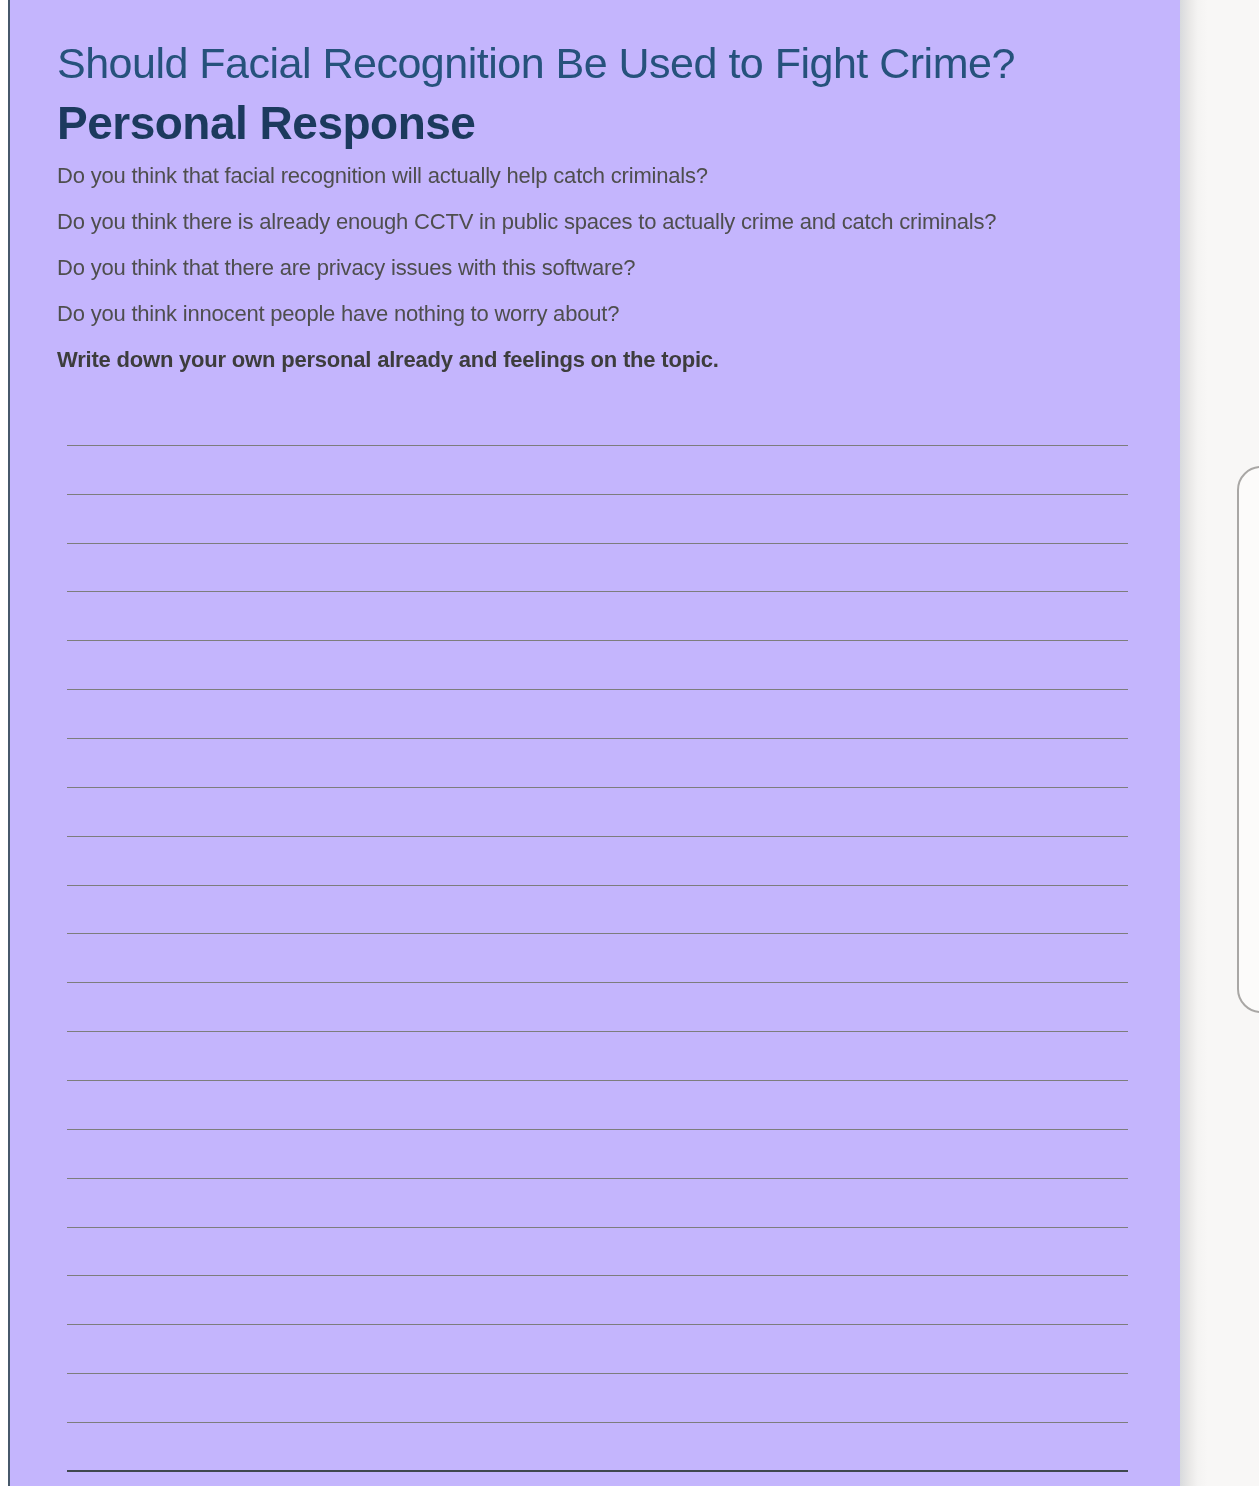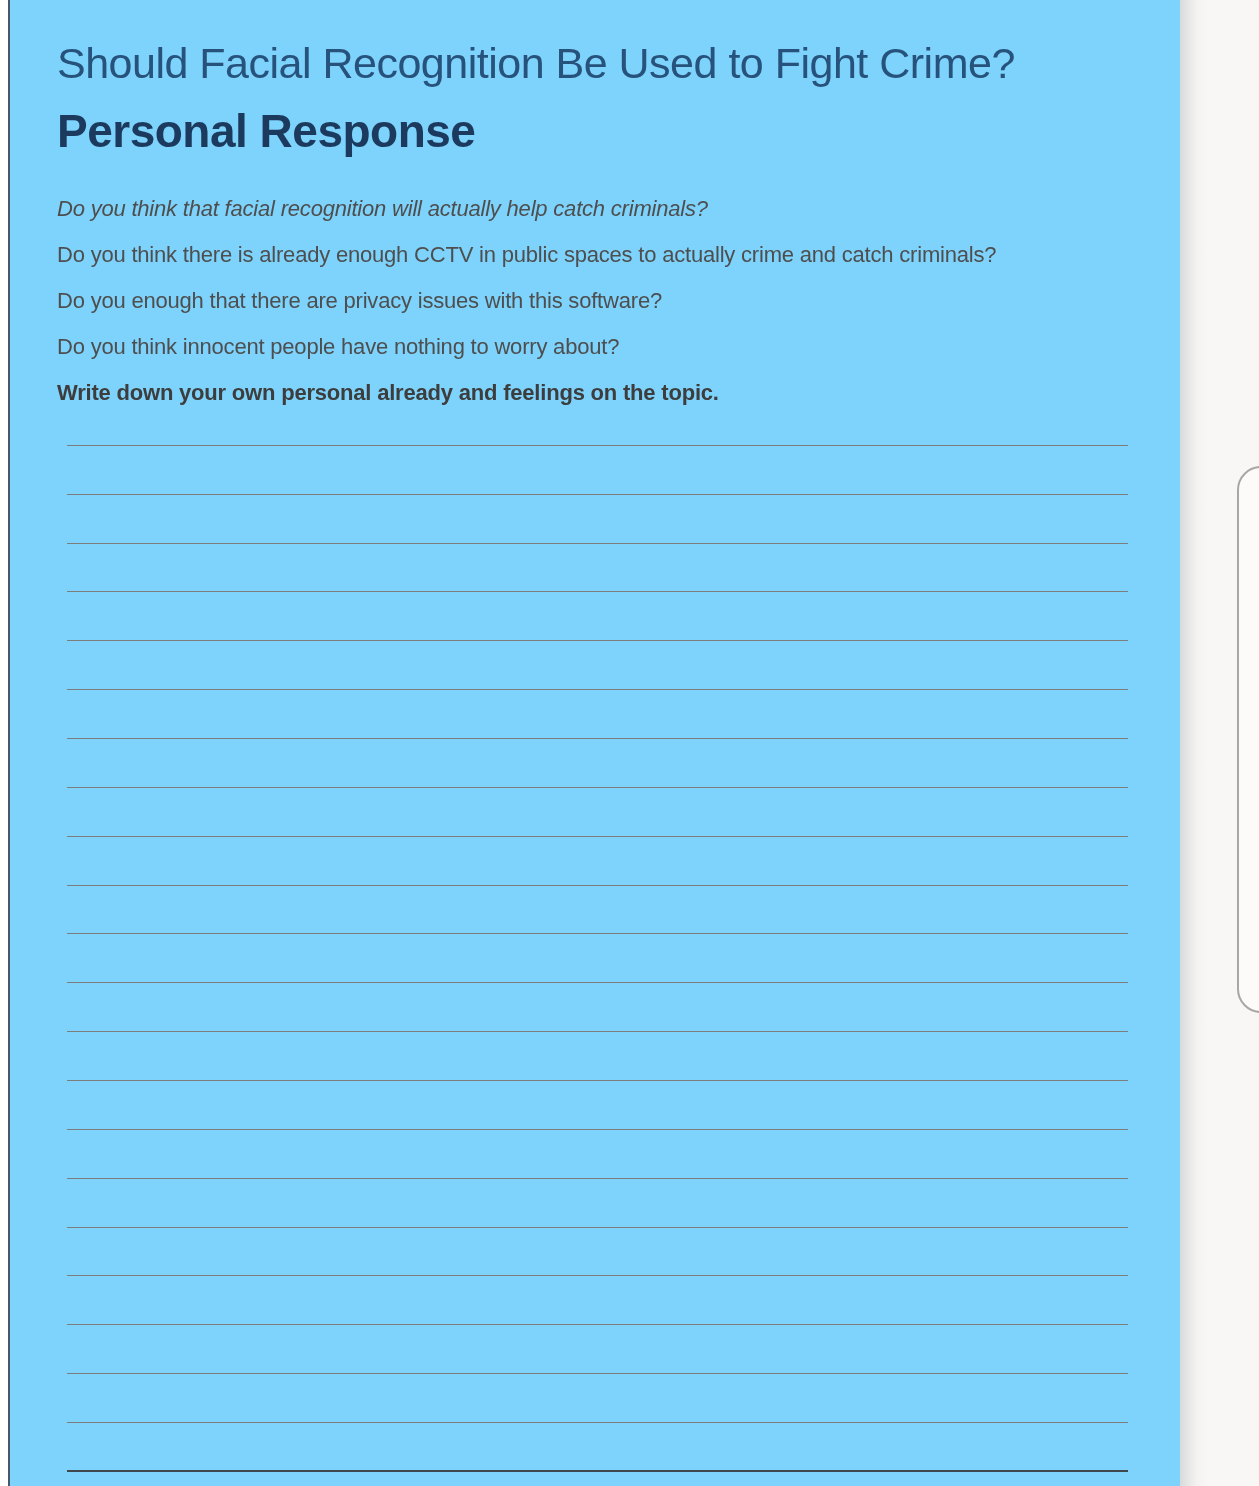--- a/index.html
+++ b/index.html
@@ -8,45 +8,45 @@
     position:relative;overflow:hidden;
     background:#ffffff;
     font-family:"Liberation Sans","DejaVu Sans",sans-serif;
   }
   .left-accent{
     position:absolute;left:8px;top:0;width:2px;height:1486px;
     background:#47586b;
   }
   .page{
     position:absolute;left:10px;top:0;width:1170px;height:1486px;
-    background:#7dd3fc;
+    background:#c4b5fd;
   }
   .content{
     position:absolute;left:47px;top:0;width:1061px;
   }
   .doc-title{
     margin:36px 0 0 0;
     font-size:43px;font-weight:400;line-height:54px;
     letter-spacing:-0.5px;
     color:#26527c;
     white-space:nowrap;
   }
   .doc-subtitle{
-    margin:12px 0 0 0;
+    margin:4px 0 0 0;
     font-size:46px;font-weight:700;line-height:58px;
     letter-spacing:-0.5px;
     color:#1c3a5e;
   }
   .question{
     margin:0 0 18px 0;
     font-size:22px;line-height:28px;
     color:#4e4e4e;
     letter-spacing:-0.2px;
   }
-  .question.first{margin-top:35px;font-style:italic;}
+  .question.first{margin-top:10px;}
   .instruction{
     margin:18px 0 0 0;
     font-size:22px;line-height:28px;font-weight:700;
     color:#3d3d3d;
     letter-spacing:-0.2px;
   }
   .lines-area{
     position:absolute;left:57px;top:397px;width:1061px;
   }
   .wline{
@@ -73,21 +73,21 @@
 <body>
 
 <div class="left-accent"></div>
 
 <div class="page">
   <div class="content">
     <h1 class="doc-title">Should Facial Recognition Be Used to Fight Crime?</h1>
     <h2 class="doc-subtitle">Personal Response</h2>
     <p class="question first">Do you think that facial recognition will actually help catch criminals?</p>
     <p class="question">Do you think there is already enough CCTV in public spaces to actually crime and catch criminals?</p>
-    <p class="question">Do you enough that there are privacy issues with this software?</p>
+    <p class="question">Do you think that there are privacy issues with this software?</p>
     <p class="question">Do you think innocent people have nothing to worry about?</p>
     <p class="instruction">Write down your own personal already and feelings on the topic.</p>
   </div>
   <div class="lines-area">
       <div class="wline"></div>
       <div class="wline"></div>
       <div class="wline"></div>
       <div class="wline"></div>
       <div class="wline"></div>
       <div class="wline"></div>

